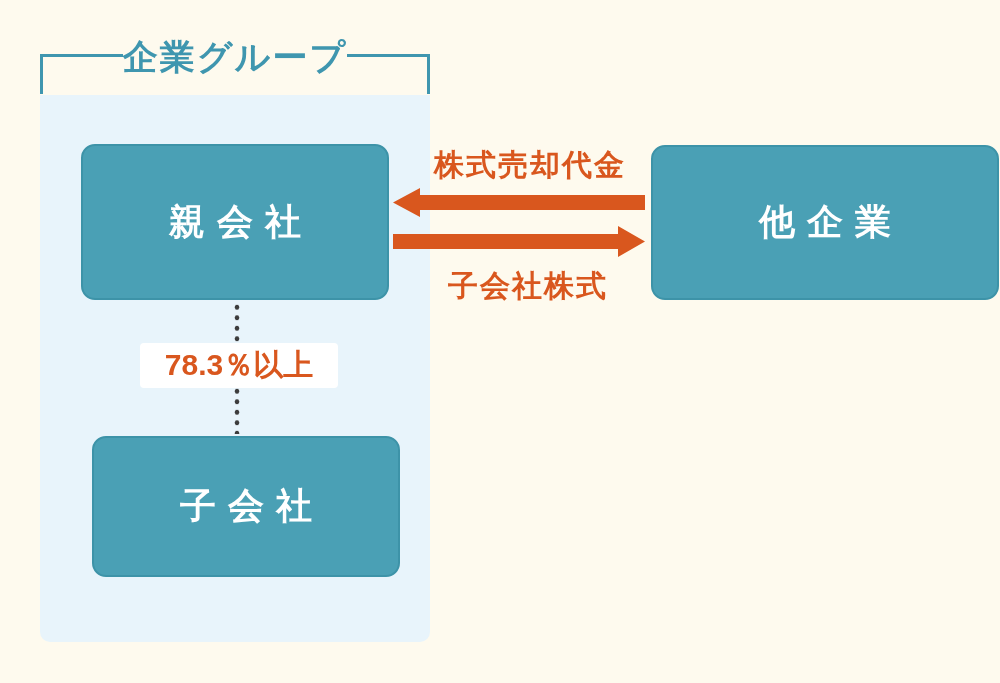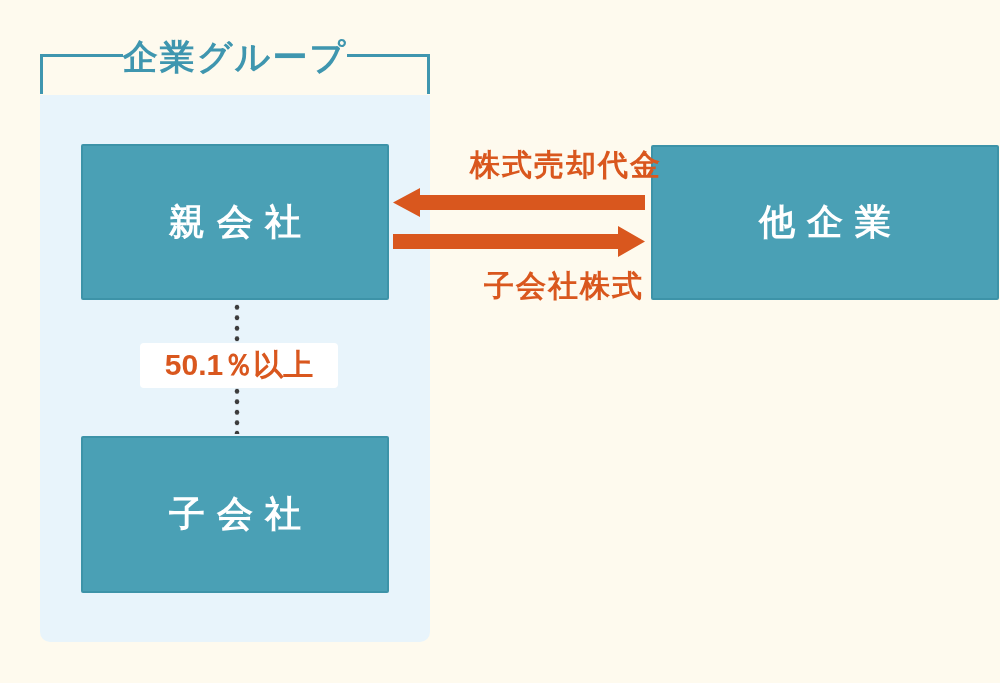--- a/index.html
+++ b/index.html
@@ -43,29 +43,29 @@
     width: 390px; height: 547px;
     background: var(--panel, #E8F4FB);
     border-radius: 0 0 10px 10px;
   }
 
   
   .node {
     position: absolute;
     background: var(--node-fill, #4AA0B5);
     border: 2px solid var(--node-border, #3D93A8);
-    border-radius: 2px;
+    border-radius: 14px;
     display: flex; align-items: center; justify-content: center;
     color: var(--node-text, #FFFFFF);
     font-size: 36px; font-weight: bold;
     letter-spacing: 12px; padding-left: 12px;
     white-space: nowrap;
   }
   .node.parent     { left: 81px;  top: 144px; width: 308px; height: 156px; }
-  .node.subsidiary { left: 81px;  top: 436px; width: 308px; height: 157px; }
+  .node.subsidiary { left: 92px;  top: 436px; width: 308px; height: 141px; }
   .node.other      { left: 651px; top: 145px; width: 348px; height: 155px; }
 
   
   .dotted-link {
     position: absolute;
     left: 234px; top: 302px;
     width: 6px; height: 132px;
     background-image: radial-gradient(circle, var(--dot, #3C3C3C) 2.1px, rgba(0,0,0,0) 2.7px);
     background-size: 6px 10.5px;
     background-position: center top;
@@ -89,40 +89,39 @@
   .arrow.to-other  { left: 393px; top: 226px; }
   .arrow polygon { fill: var(--accent-orange, #D9571E); }
 
   .flow-label {
     position: absolute;
     transform: translateX(-50%);
     color: var(--accent-orange, #D9571E);
     font-size: 30px; font-weight: bold;
     letter-spacing: 2px;
     white-space: nowrap;
-    margin-left: 36px;
   }
   .flow-label.sale   { left: 530px; top: 145px; }
   .flow-label.shares { left: 528px; top: 266px; text-align: center; }
 </style>
 </head>
 <body>
 
 <div class="stage">
 
   <div class="bracket">
     <div class="seg left"></div>
     <div class="seg right"></div>
     <div class="group-title">企業グループ</div>
   </div>
 
   <div class="group-panel"></div>
 
   <div class="dotted-link"></div>
-  <div class="ownership-label">50.1％以上</div>
+  <div class="ownership-label">78.3％以上</div>
 
   <div class="node parent">親会社</div>
   <div class="node subsidiary">子会社</div>
   <div class="node other">他企業</div>
 
   <svg class="arrow to-parent" width="252" height="29" viewBox="0 0 252 29" aria-hidden="true">
     <polygon points="0,14.5 27,0 27,7 252,7 252,22 27,22 27,29"></polygon>
   </svg>
   <svg class="arrow to-other" width="252" height="31" viewBox="0 0 252 31" aria-hidden="true">
     <polygon points="252,15.5 225,0 225,8 0,8 0,23 225,23 225,31"></polygon>

